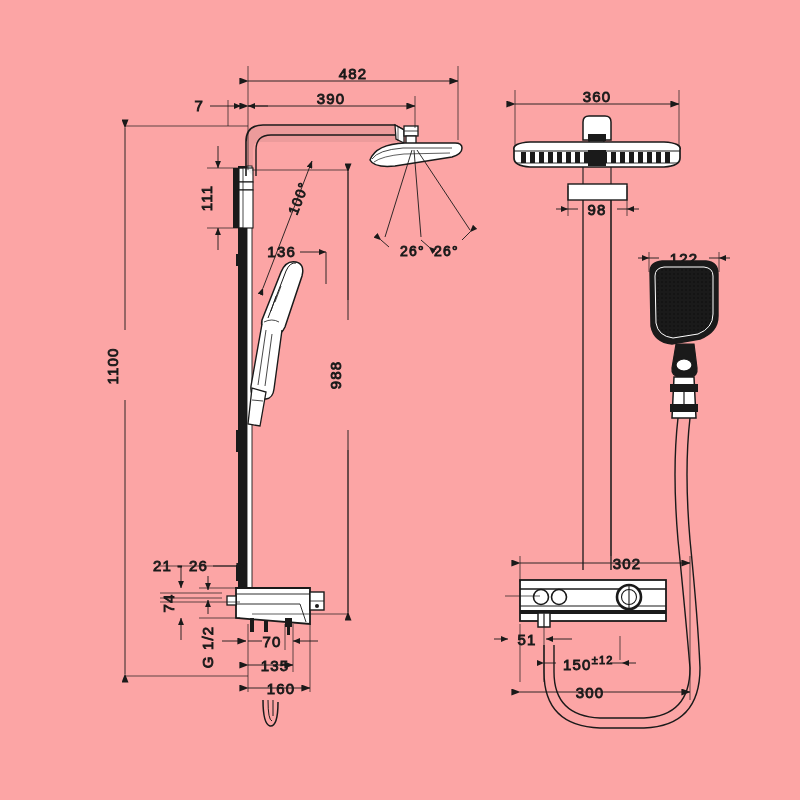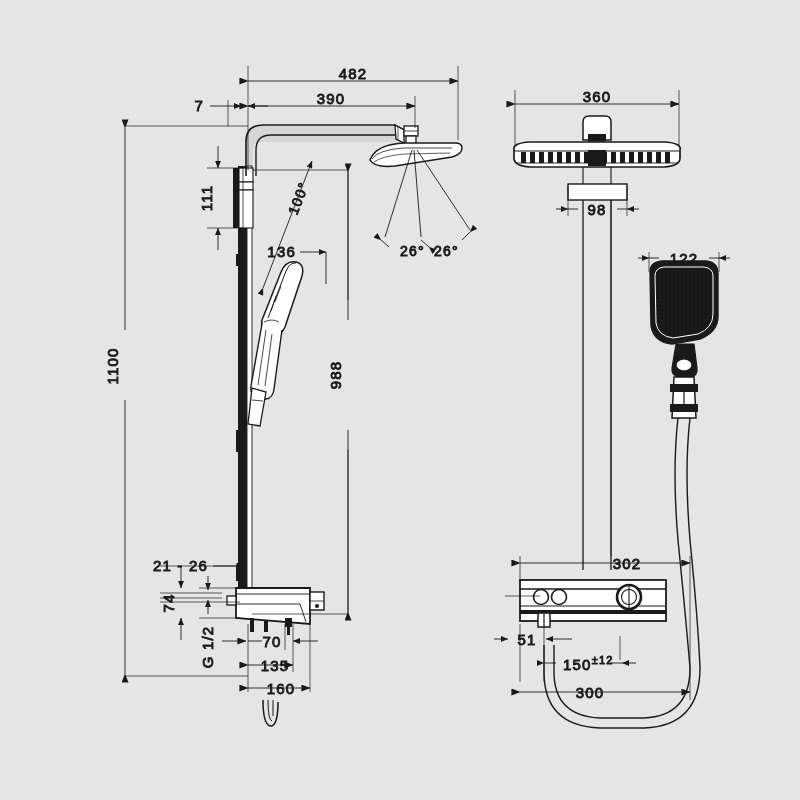--- a/index.html
+++ b/index.html
@@ -1,19 +1,19 @@
 <!DOCTYPE html>
 <html style="--line: #1a1a1a;"><head>
 <meta charset="utf-8">
 <style>
   html,body{margin:0;padding:0;background:#ffffff;}
   #root{
     position:relative;
     width:800px;height:800px;
-    background:#e5e5e5;
+    background:#fca5a5;
     font-family:"Liberation Sans", sans-serif;
     overflow:hidden;
   }
   #dwg{position:absolute;left:0;top:0;width:800px;height:800px;}
   .dimtxt{
     font-family:"Liberation Sans", sans-serif;
     font-size:15px;
     fill:#1a1a1a;
     letter-spacing:1.2px;
   }

